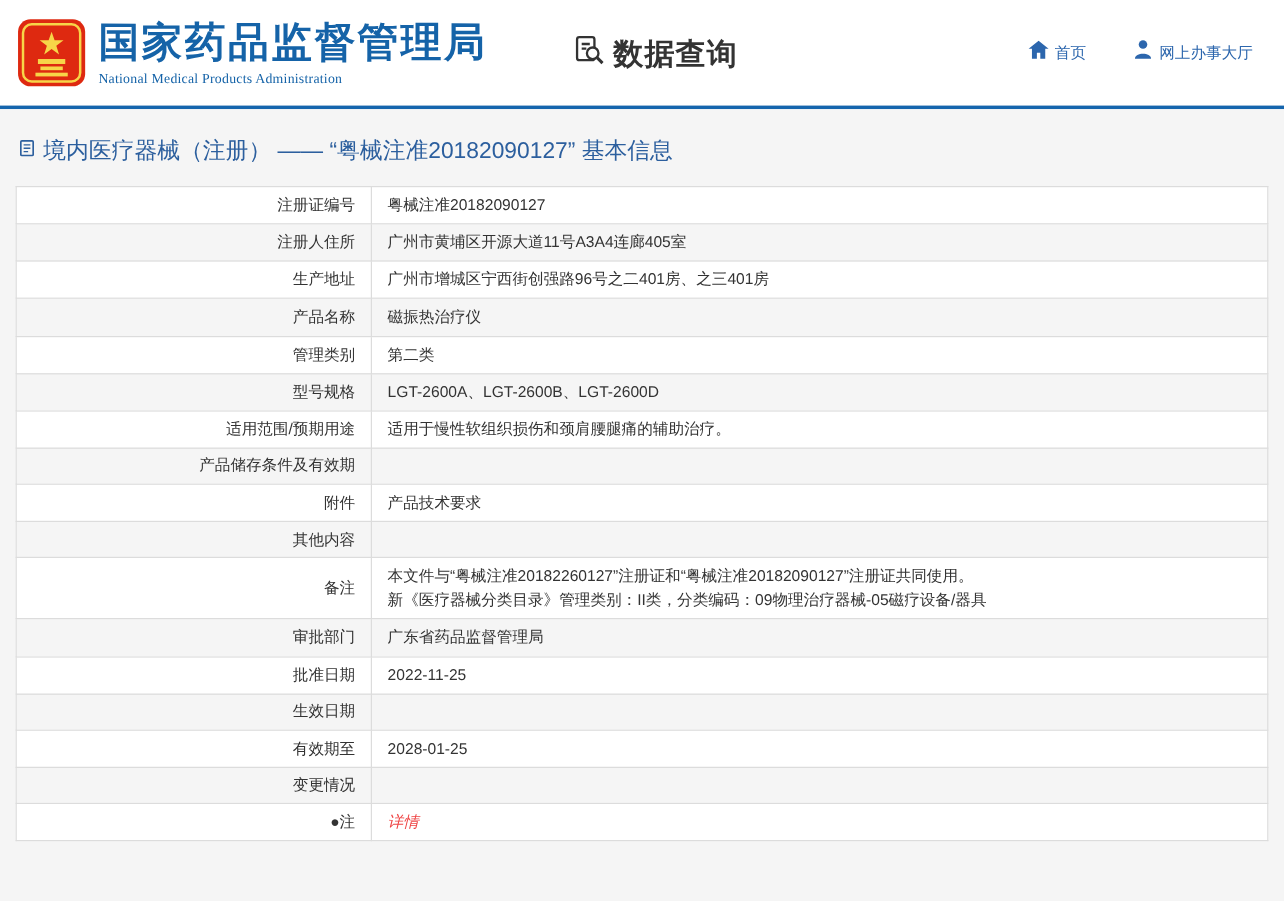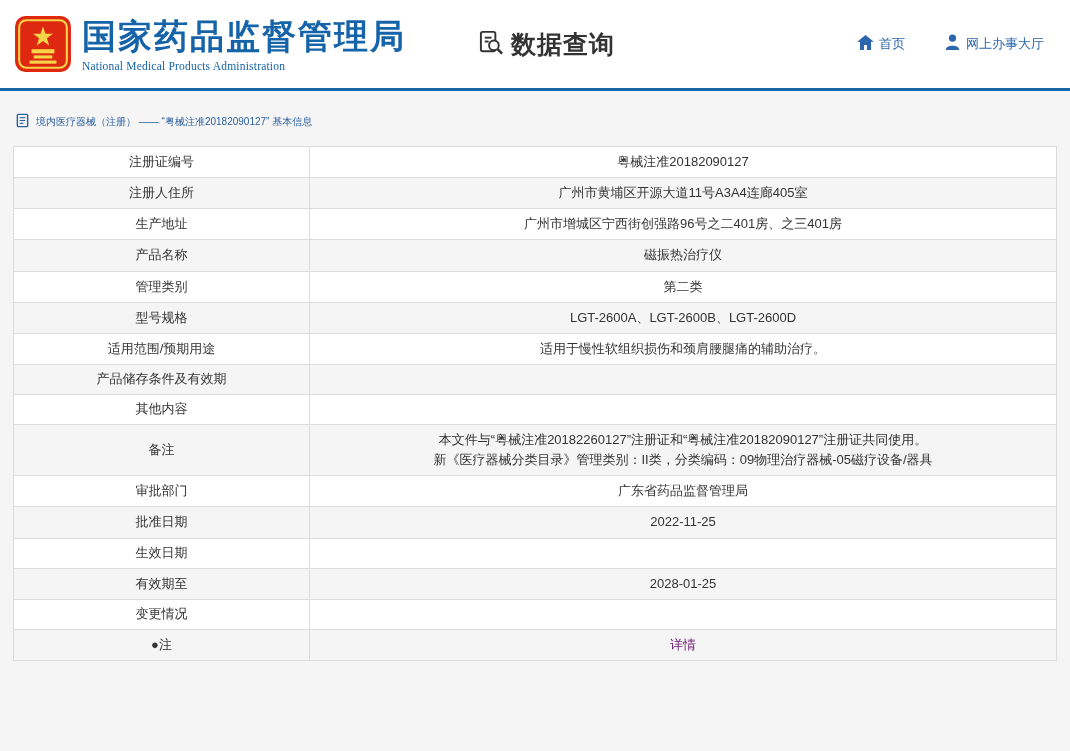--- a/index.html
+++ b/index.html
@@ -16,29 +16,29 @@
   .data-query { display:flex; align-items:center; margin-left:72px; cursor:pointer; }
   .data-query .dq-text { font-size:25px; font-weight:bold; color:#333; margin-left:6px; letter-spacing:1px; }
   .header-nav { margin-left:auto; display:flex; gap:38px; }
   .nav-item { display:flex; align-items:center; gap:4px; cursor:pointer; text-decoration:none; }
   .nav-item .nav-label { font-size:13px; color:#2c66ad; white-space:nowrap; }
 
   .blue-line { height:3px; background:#1565ad; }
 
   
   .content { padding:16px 13px 0 13px; background:#f5f5f5; height:660px; }
-  .breadcrumb { display:flex; align-items:center; gap:6px; font-size:10px; color:#2c5f9e; margin:6px 0 16px 2px; }
+  .breadcrumb { display:flex; align-items:center; gap:6px; font-size:19px; color:#2c5f9e; margin:6px 0 16px 2px; }
 
   table.info-table { width:1044px; border-collapse:collapse; background:#fff; table-layout:fixed; }
-  table.info-table td { border:1px solid #dcdcdc; font-size:13px; color:#333; padding:5px 13px; height:30px; vertical-align:middle;text-align:center; }
+  table.info-table td { border:1px solid #dcdcdc; font-size:13px; color:#333; padding:5px 13px; height:30px; vertical-align:middle; }
   td.label-cell { width:296px; text-align:right; }
   td.value-cell { text-align:left; white-space:pre-line; line-height:1.55; }
   tr:nth-child(even) { background:#f5f5f5; }
   tr:nth-child(odd) { background:#fff; }
-  .value-cell a { color:#701a75; text-decoration:none; cursor:pointer; }
+  .value-cell a { color:#ef4444; text-decoration:none; cursor:pointer;font-style:italic; }
 </style>
 </head>
 <body>
 
 <header class="site-header">
   <div class="logo-block">
     <span class="emblem">
       <svg viewBox="0 0 56 56" width="58" height="58">
         <rect x="1" y="1" width="54" height="54" rx="10" fill="#de2910"></rect>
         <rect x="5" y="5" width="46" height="46" rx="7" fill="none" stroke="#f7d548" stroke-width="2"></rect>
@@ -131,20 +131,24 @@
         </tr>
         <tr>
           <td class="label-cell">适用范围/预期用途</td>
           <td class="value-cell">适用于慢性软组织损伤和颈肩腰腿痛的辅助治疗。</td>
         </tr>
         <tr>
           <td class="label-cell">产品储存条件及有效期</td>
           <td class="value-cell"></td>
         </tr>
         <tr>
+          <td class="label-cell">附件</td>
+          <td class="value-cell">产品技术要求</td>
+        </tr>
+        <tr>
           <td class="label-cell">其他内容</td>
           <td class="value-cell"></td>
         </tr>
         <tr>
           <td class="label-cell">备注</td>
           <td class="value-cell">本文件与“粤械注准20182260127”注册证和“粤械注准20182090127”注册证共同使用。
 新《医疗器械分类目录》管理类别：II类，分类编码：09物理治疗器械-05磁疗设备/器具</td>
         </tr>
         <tr>
           <td class="label-cell">审批部门</td>

